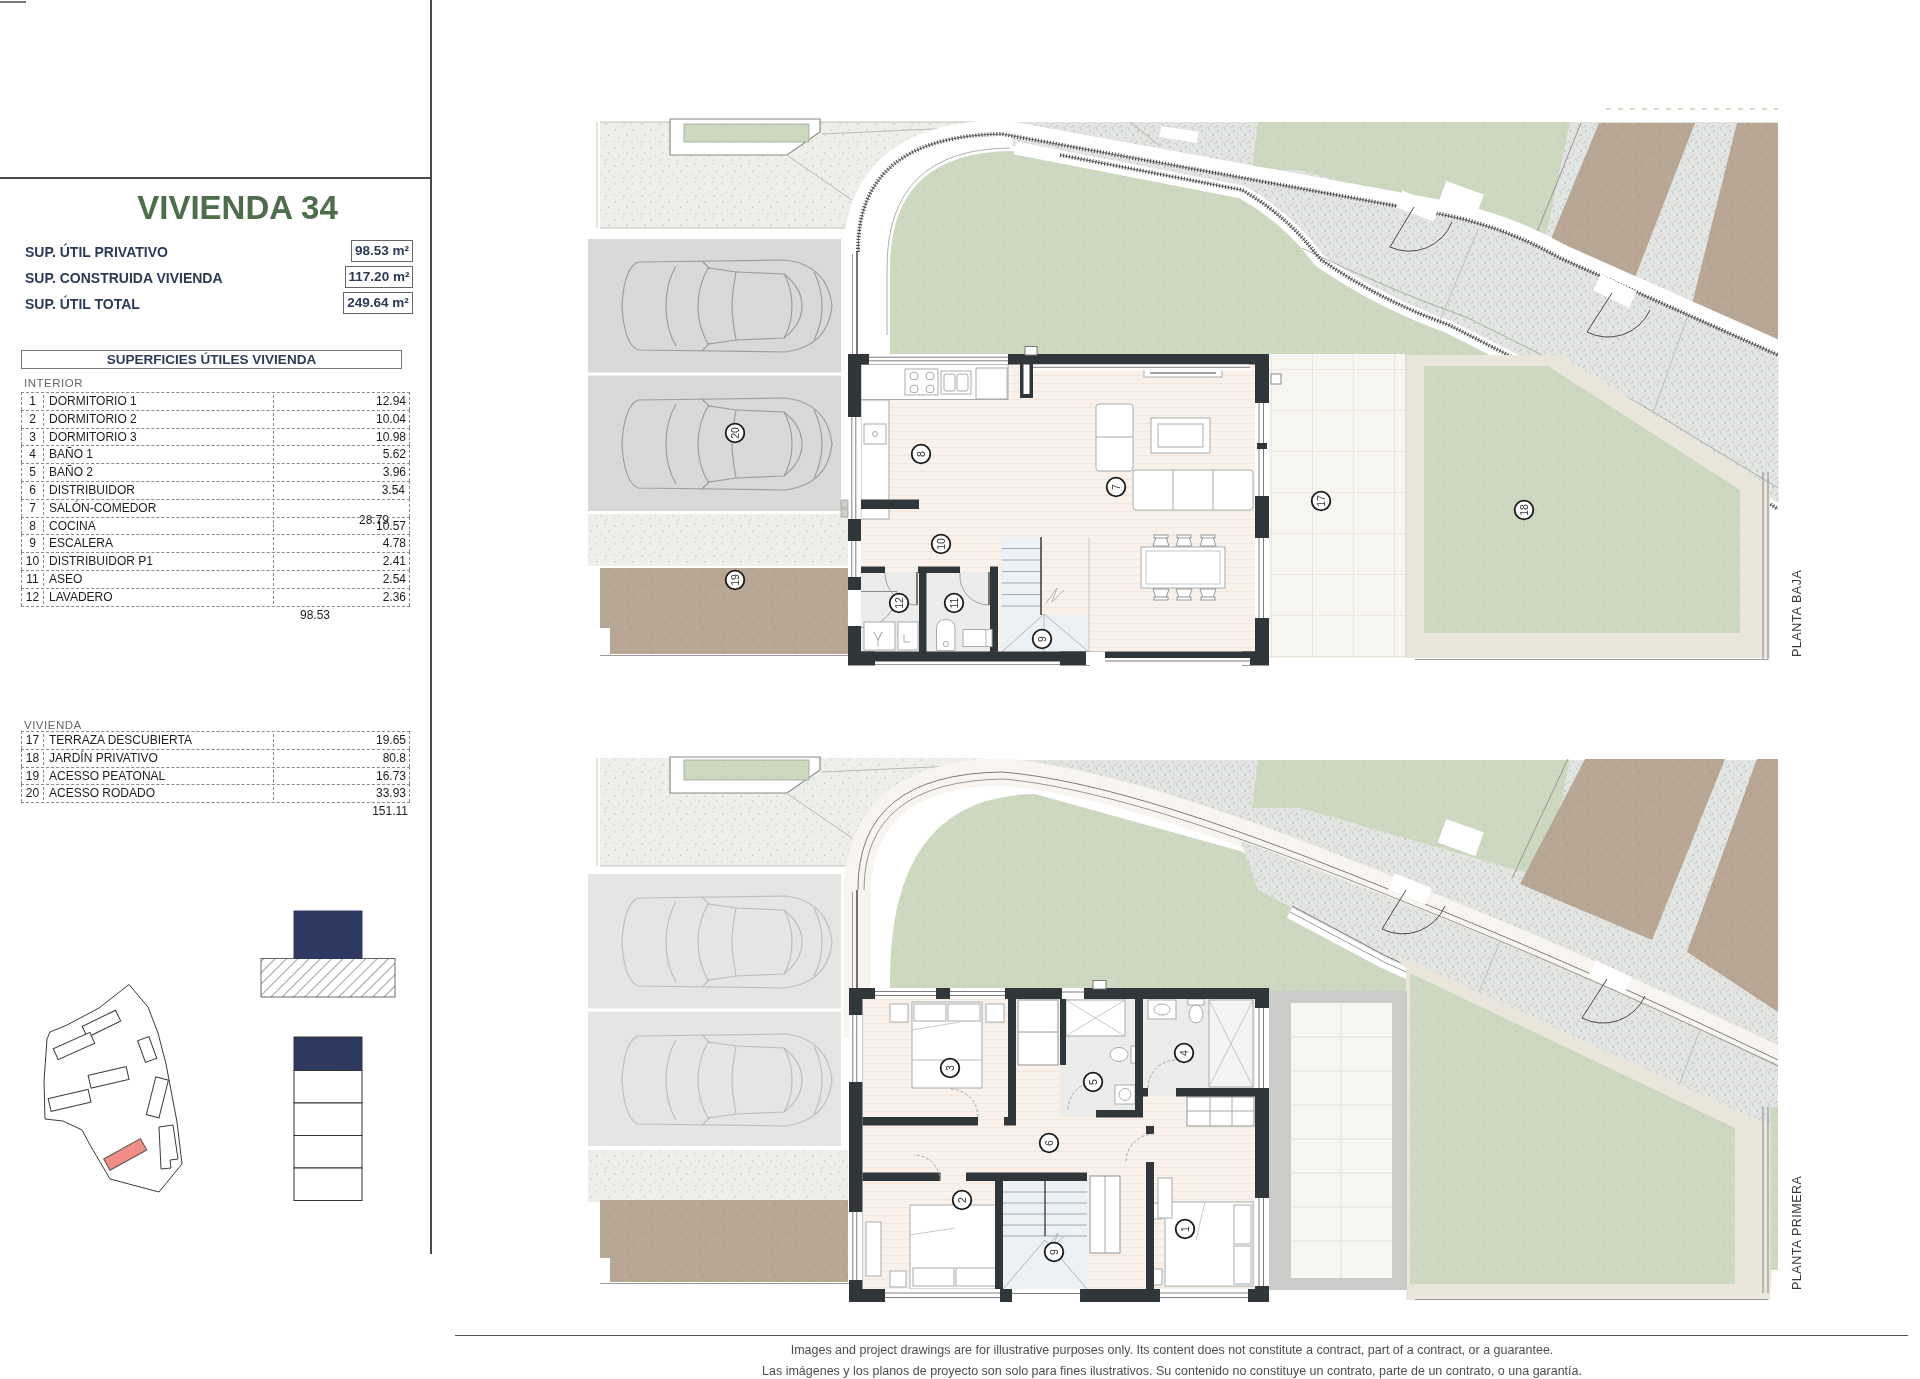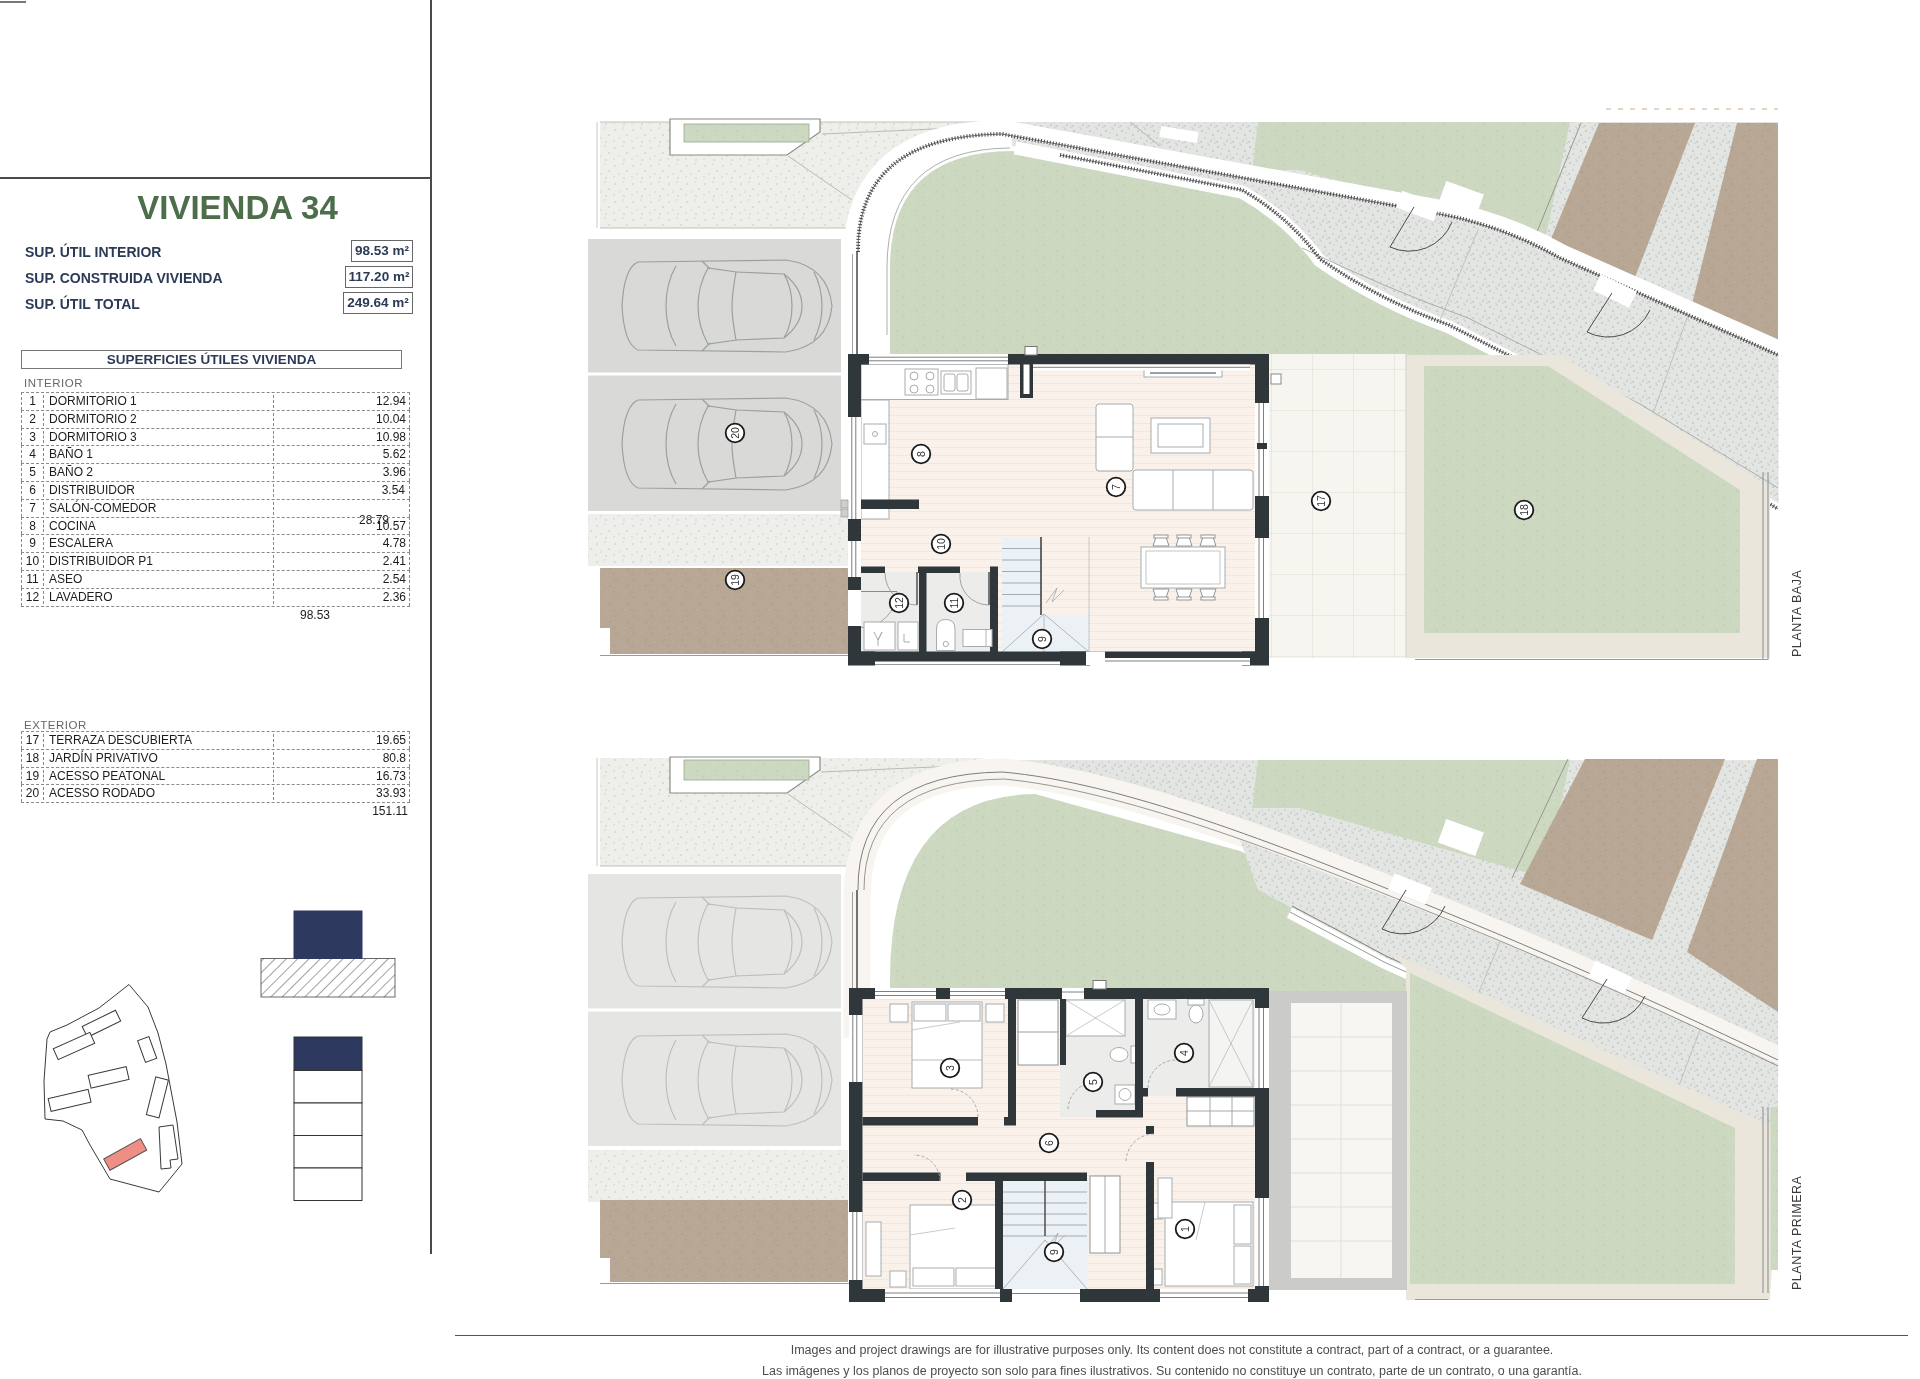--- a/index.html
+++ b/index.html
@@ -12,21 +12,21 @@
 
 <div class="abs" style="left:430px;top:0;width:1.5px;height:1254px;background:#4a4a4a;"></div>
 
 <div class="abs" style="left:0;top:177px;width:431px;height:1.5px;background:#4a4a4a;"></div>
 
 <div class="abs" style="left:0;top:1px;width:26px;height:2px;background:#777;"></div>
 
 <div class="abs" style="left:0;top:189px;width:475px;text-align:center;font-size:33px;font-weight:bold;color:#4d6e4b;letter-spacing:0px;">VIVIENDA 34</div>
 
 <div class="abs" style="left:25px;top:244px;font-size:14px;font-weight:bold;">
- <span class="navy">SUP. ÚTIL INTERIOR</span></div>
+ <span class="navy">SUP. ÚTIL PRIVATIVO</span></div>
 
 <div class="abs navy" style="left:351px;top:240px;width:60px;height:20px;border:1px solid #666;text-align:center;line-height:20px;font-size:13.5px;font-weight:bold;">98.53 m²</div>
 
 <div class="abs" style="left:25px;top:270px;font-size:14px;font-weight:bold;">
  <span class="navy">SUP. CONSTRUIDA VIVIENDA</span></div>
 
 <div class="abs navy" style="left:345px;top:266px;width:66px;height:20px;border:1px solid #666;text-align:center;line-height:20px;font-size:13.5px;font-weight:bold;">117.20 m²</div>
 
 <div class="abs" style="left:25px;top:296px;font-size:14px;font-weight:bold;">
  <span class="navy">SUP. ÚTIL TOTAL</span></div>
@@ -120,21 +120,21 @@
       <span style="position:absolute;left:21px;top:2px;bottom:2px;border-left:1px dashed #8a8a8a;"></span>
       <span style="position:absolute;left:27px;">LAVADERO</span>
       <span style="position:absolute;left:251px;top:2px;bottom:2px;border-left:1px dashed #8a8a8a;"></span>
       <span style="position:absolute;right:3px;">2.36</span>
     </div>
     <div style="height:0;border-top:1px dashed #8a8a8a;"></div>
   </div>
 
 <div class="abs" style="left:300px;top:608px;width:108px;font-size:12px;color:#1c1c1c;">98.53</div>
 
-<div class="abs" style="left:24px;top:719px;font-size:11.5px;color:#666;letter-spacing:0.5px;">EXTERIOR</div>
+<div class="abs" style="left:24px;top:719px;font-size:11.5px;color:#666;letter-spacing:0.5px;">VIVIENDA</div>
 
 <div id="text2" class="abs" style="left:21px;top:731px;width:389px;">
     <div style="position:relative;height:17.8px;line-height:17.8px;font-size:12px;color:#1c1c1c;border:1px dashed #8a8a8a;border-bottom:none;box-sizing:border-box;">
       <span style="position:absolute;left:0;width:21px;text-align:center;">17</span>
       <span style="position:absolute;left:21px;top:2px;bottom:2px;border-left:1px dashed #8a8a8a;"></span>
       <span style="position:absolute;left:27px;">TERRAZA DESCUBIERTA</span>
       <span style="position:absolute;left:251px;top:2px;bottom:2px;border-left:1px dashed #8a8a8a;"></span>
       <span style="position:absolute;right:3px;">19.65</span>
     </div>
     <div style="position:relative;height:17.8px;line-height:17.8px;font-size:12px;color:#1c1c1c;border:1px dashed #8a8a8a;border-bottom:none;border-top:1px dashed #8a8a8a;box-sizing:border-box;">

